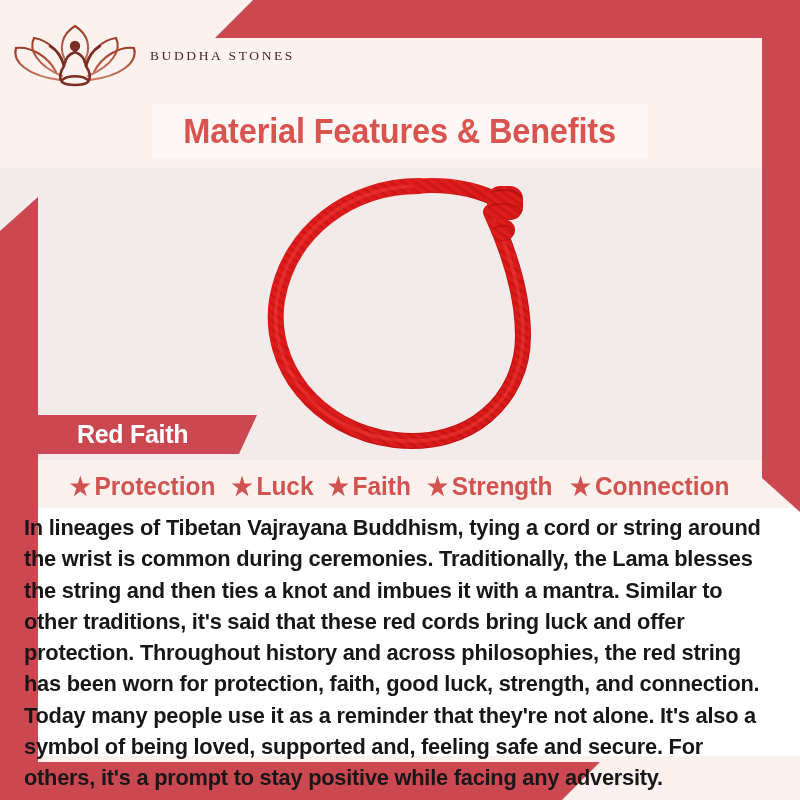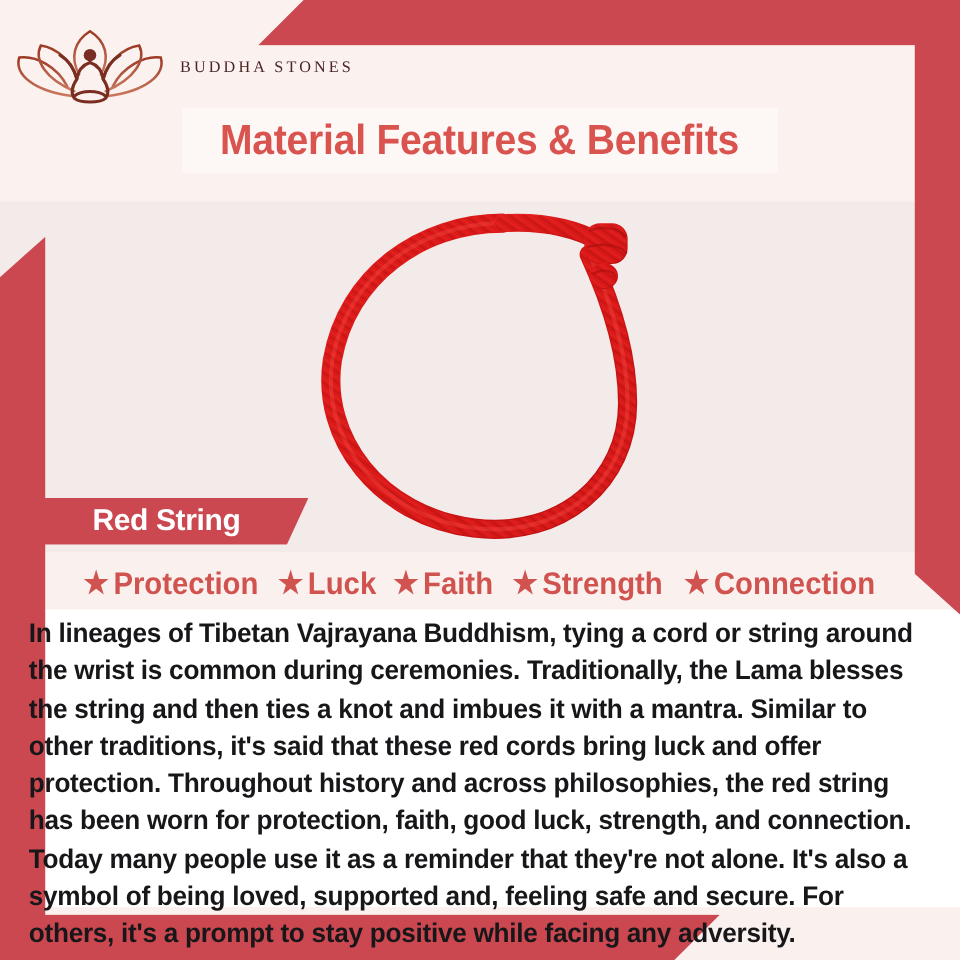--- a/index.html
+++ b/index.html
@@ -50,21 +50,21 @@
   .logo-mark{width:150px;height:72px;display:block;}
   .logo-word{
     margin-top:4px;
     font-family:"Liberation Serif", serif;
     font-size:13.5px;letter-spacing:2.6px;
     color:#4a2424;font-weight:400;
   }
 
   
   .title-band{
-    position:absolute;left:152px;top:90px;width:496px;height:54px;
+    position:absolute;left:152px;top:104px;width:496px;height:54px;
     background:#fdf7f6;
     display:flex;align-items:center;justify-content:center;
   }
   .title-text{
     font-size:35px;font-weight:bold;
     color:#d9534f;
     letter-spacing:-0.2px;
     transform:scaleX(0.93);
     white-space:nowrap;
     font-family:"Liberation Sans", sans-serif;
@@ -213,21 +213,21 @@
         <path d="M234 38 C 246 34, 262 36, 267 43" fill="none" stroke="#a80d0d" stroke-width="2" opacity="0.6"></path>
 
         <ellipse cx="248" cy="62" rx="12" ry="11" fill="url(#cordG)"></ellipse>
         <ellipse cx="248" cy="62" rx="11" ry="10" fill="url(#braid)" opacity="0.9"></ellipse>
         <path d="M239 60 C 247 56, 256 57, 258 63" fill="none" stroke="#a80d0d" stroke-width="1.8" opacity="0.6"></path>
       </g>
     </svg>
   </div>
 
   <div class="ribbon">
-    <span class="ribbon-text">Red String</span>
+    <span class="ribbon-text">Red Faith</span>
   </div>
 
   <div class="features">
     <div class="feature">
       <span class="star">★</span>
       <span>Protection</span>
     </div>
     <div class="feature">
       <span class="star">★</span>
       <span>Luck</span>

